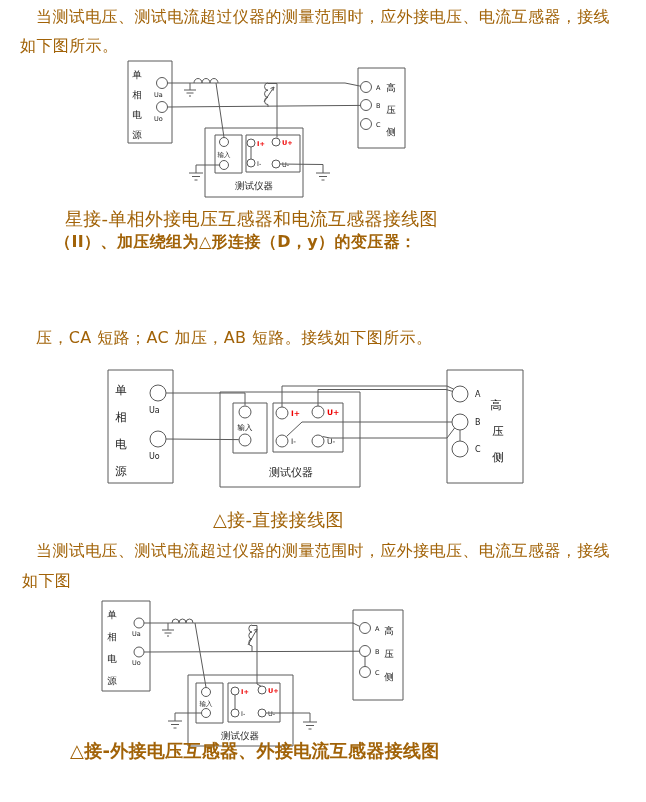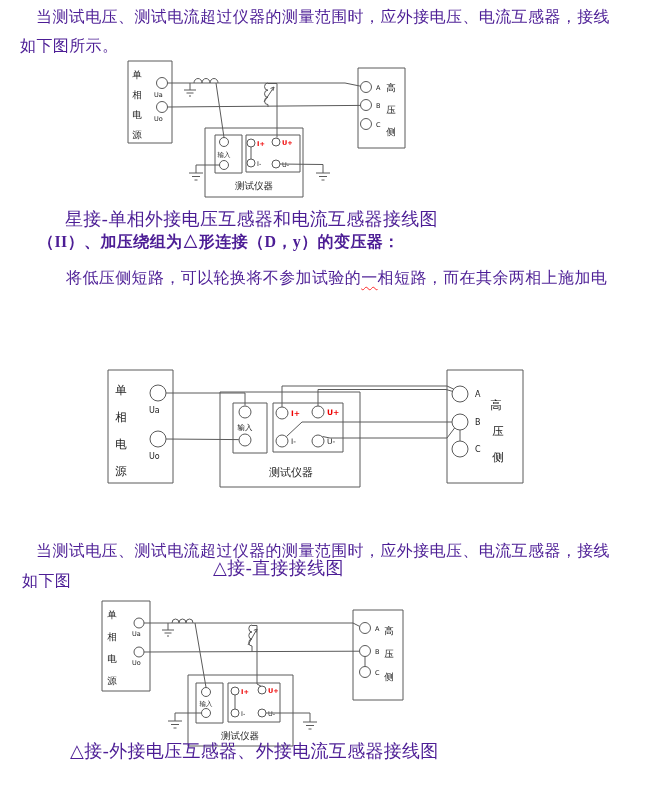--- a/index.html
+++ b/index.html
@@ -1,18 +1,18 @@
 <!DOCTYPE html>
 <html><head>
 <meta charset="utf-8">
 <style>
   html,body { margin:0; padding:0; background:#ffffff; }
   .page {
     position:relative; width:646px; height:802px; background:#ffffff;
-    font-family:"DejaVu Sans", sans-serif; color:#4c1d95; overflow:hidden;
+    font-family:"DejaVu Sans", sans-serif; color:#a16207; overflow:hidden;
   }
   .tline   { position:absolute; font-size:16px; line-height:20px; letter-spacing:0.4px; white-space:pre; }
   .caption { position:absolute; font-size:18px; line-height:18px; letter-spacing:0.3px; white-space:pre; }
   .heading { position:absolute; font-size:16px; line-height:21px; font-weight:bold; letter-spacing:0.4px; white-space:pre; }
   .squiggle {
     text-decoration-line: underline;
     text-decoration-style: wavy;
     text-decoration-color:#ff2a2a;
     text-decoration-thickness:1px;
     text-underline-offset:3px;
@@ -102,23 +102,23 @@
     </g>
     <g>
       <polyline class="wire" points="190,107 233,107.5 233,116"></polyline>
       <line class="wire" x1="226" y1="116" x2="240" y2="116"></line>
       <line class="wire" x1="229" y1="119.5" x2="237" y2="119.5"></line>
       <line class="wire" x1="231.5" y1="123" x2="234.5" y2="123"></line>
     </g>
   </svg>
 
   <div class="caption" style="left:65px; top:210px;">星接-单相外接电压互感器和电流互感器接线图</div>
-  <div class="heading" style="left:38px; top:231px;font-family:Liberation Serif, serif;">（II）、加压绕组为△形连接（D，y）的变压器：</div>
-
-  <div class="tline" style="left:66px; top:268px;"><span>将低压侧短路，可以轮换将不参加试验的</span><span class="squiggle">一</span><span>相短路，而在其余两相上施加电</span></div>
+  <div class="heading" style="left:55px; top:231px;">（II）、加压绕组为△形连接（D，y）的变压器：</div>
+
+  <div class="tline" style="left:36px; top:328px;">压，CA 短路；AC 加压，AB 短路。接线如下图所示。</div>
 
   <svg class="diagram" style="left:95px; top:365px;" width="440" height="125" viewBox="0 0 440 125">
 
     <rect class="box" x="13" y="5" width="65" height="113"></rect>
     <text class="dlab" x="26" y="29" font-size="11.5" text-anchor="middle">单</text>
     <text class="dlab" x="26" y="56" font-size="11.5" text-anchor="middle">相</text>
     <text class="dlab" x="26" y="83" font-size="11.5" text-anchor="middle">电</text>
     <text class="dlab" x="26" y="110" font-size="11.5" text-anchor="middle">源</text>
     <circle class="node" cx="63" cy="28" r="8"></circle>
     <circle class="node" cx="63" cy="74" r="8"></circle>
@@ -155,21 +155,21 @@
     <circle class="node" cx="365" cy="84" r="8"></circle>
     <line class="wire" x1="365" y1="65" x2="365" y2="76"></line>
     <text class="dlab" x="380" y="32" font-size="8">A</text>
     <text class="dlab" x="380" y="60" font-size="8">B</text>
     <text class="dlab" x="380" y="87" font-size="8">C</text>
     <text class="dlab" x="401" y="44" font-size="11.5" text-anchor="middle">高</text>
     <text class="dlab" x="403" y="70" font-size="11.5" text-anchor="middle">压</text>
     <text class="dlab" x="403" y="96" font-size="11.5" text-anchor="middle">侧</text>
   </svg>
 
-  <div class="caption" style="left:213px; top:511px;margin-top:48px;">△接-直接接线图</div>
+  <div class="caption" style="left:213px; top:511px;">△接-直接接线图</div>
 
   <div class="tline" style="left:36px; top:541px;">当测试电压、测试电流超过仪器的测量范围时，应外接电压、电流互感器，接线</div>
   <div class="tline" style="left:22px; top:571px;">如下图</div>
 
   <svg class="diagram" style="left:95px; top:598px;" width="350" height="162" viewBox="0 0 350 162">
 
     <rect class="box" x="7" y="3" width="48" height="90"></rect>
     <text class="dlab" x="17" y="20" font-size="9.5" text-anchor="middle">单</text>
     <text class="dlab" x="17" y="42" font-size="9.5" text-anchor="middle">相</text>
     <text class="dlab" x="17" y="64" font-size="9.5" text-anchor="middle">电</text>
@@ -237,15 +237,15 @@
       <line class="wire" x1="78.5" y1="130" x2="81.5" y2="130"></line>
     </g>
     <g>
       <polyline class="wire" points="171,115 215,115 215,124"></polyline>
       <line class="wire" x1="208" y1="124" x2="222" y2="124"></line>
       <line class="wire" x1="211" y1="127.5" x2="219" y2="127.5"></line>
       <line class="wire" x1="213.5" y1="131" x2="216.5" y2="131"></line>
     </g>
   </svg>
 
-  <div class="caption" style="left:70px; top:742px;">△接-外接电压互感器、外接电流互感器接线图</div>
+  <div class="caption" style="left:70px; top:742px;font-weight:bold;">△接-外接电压互感器、外接电流互感器接线图</div>
 
 </div>
 
 </body></html>

